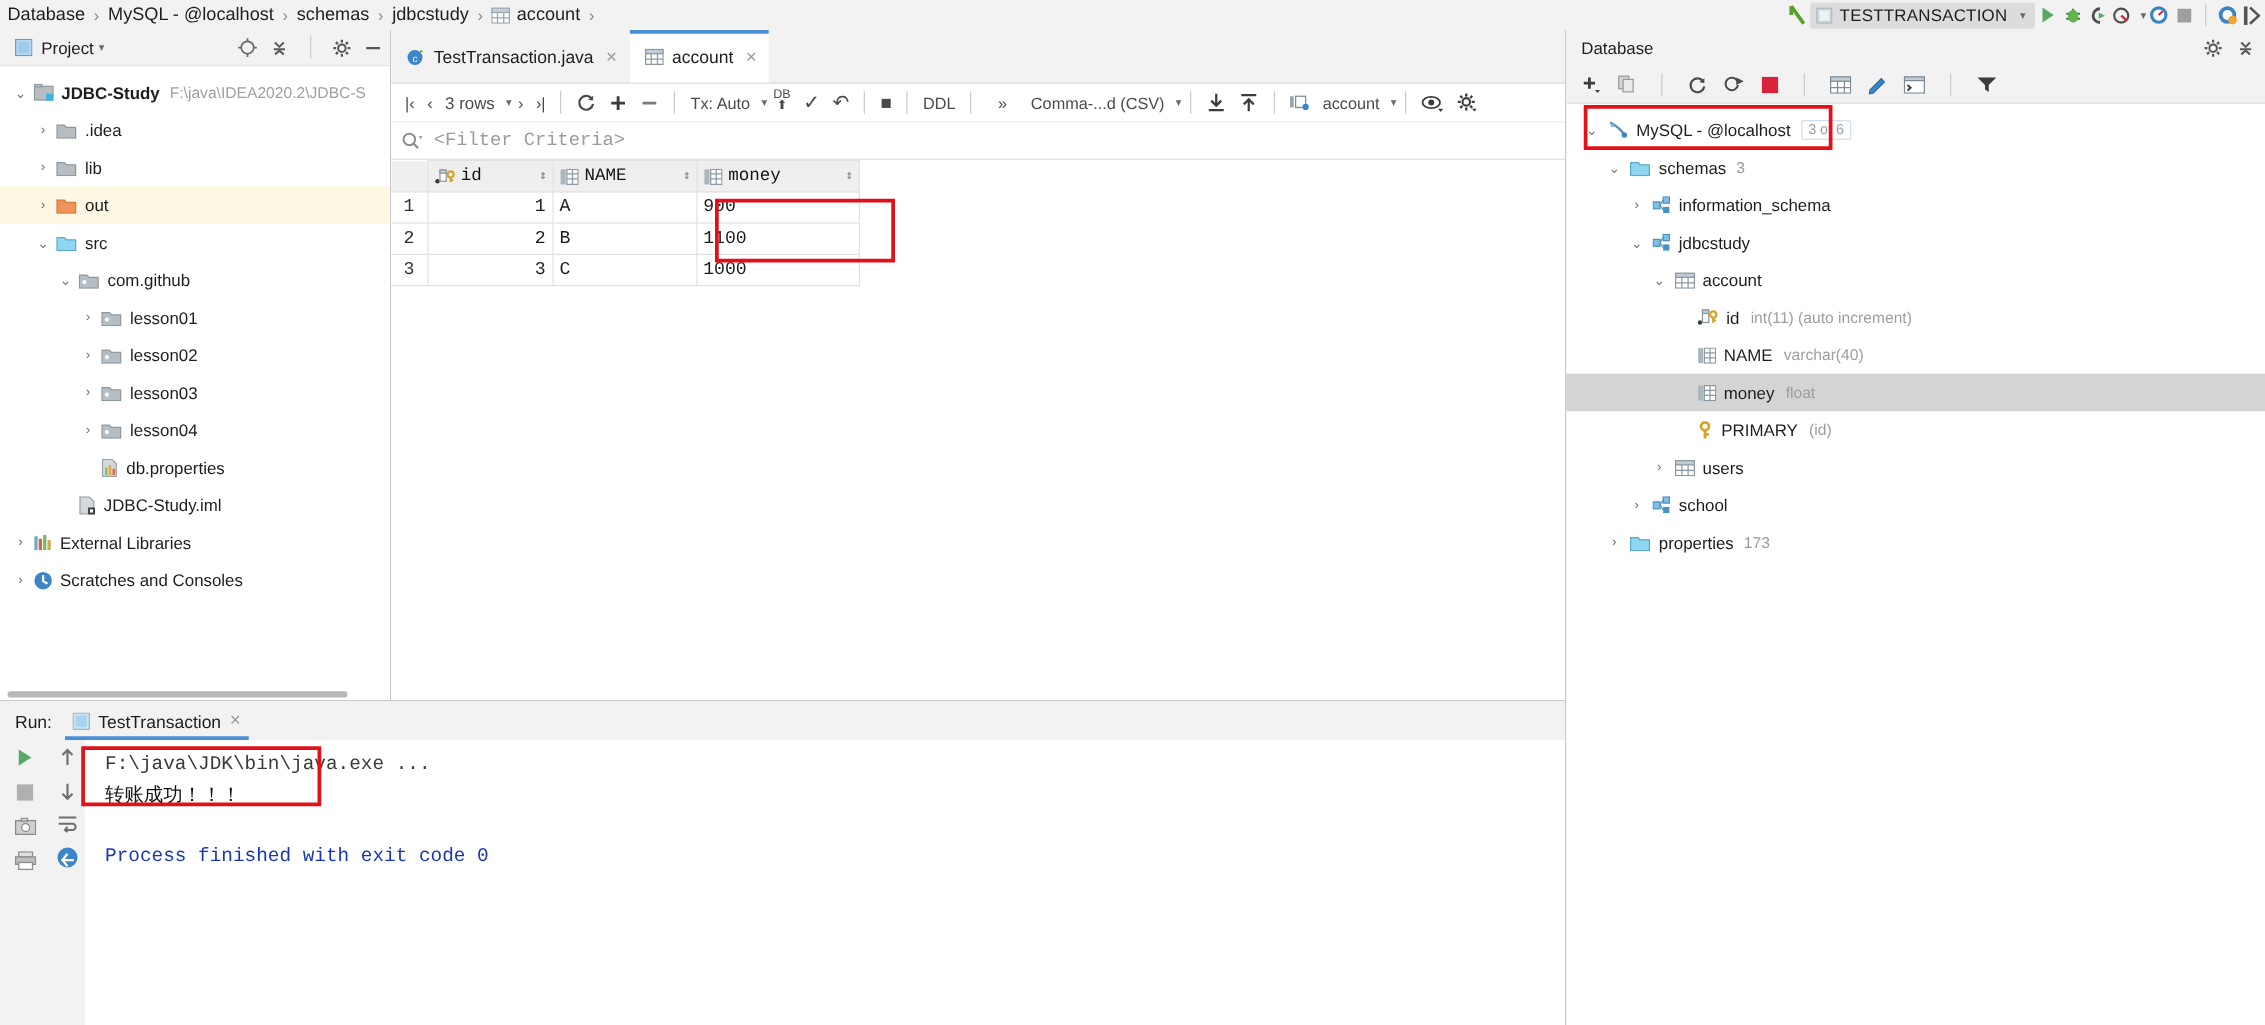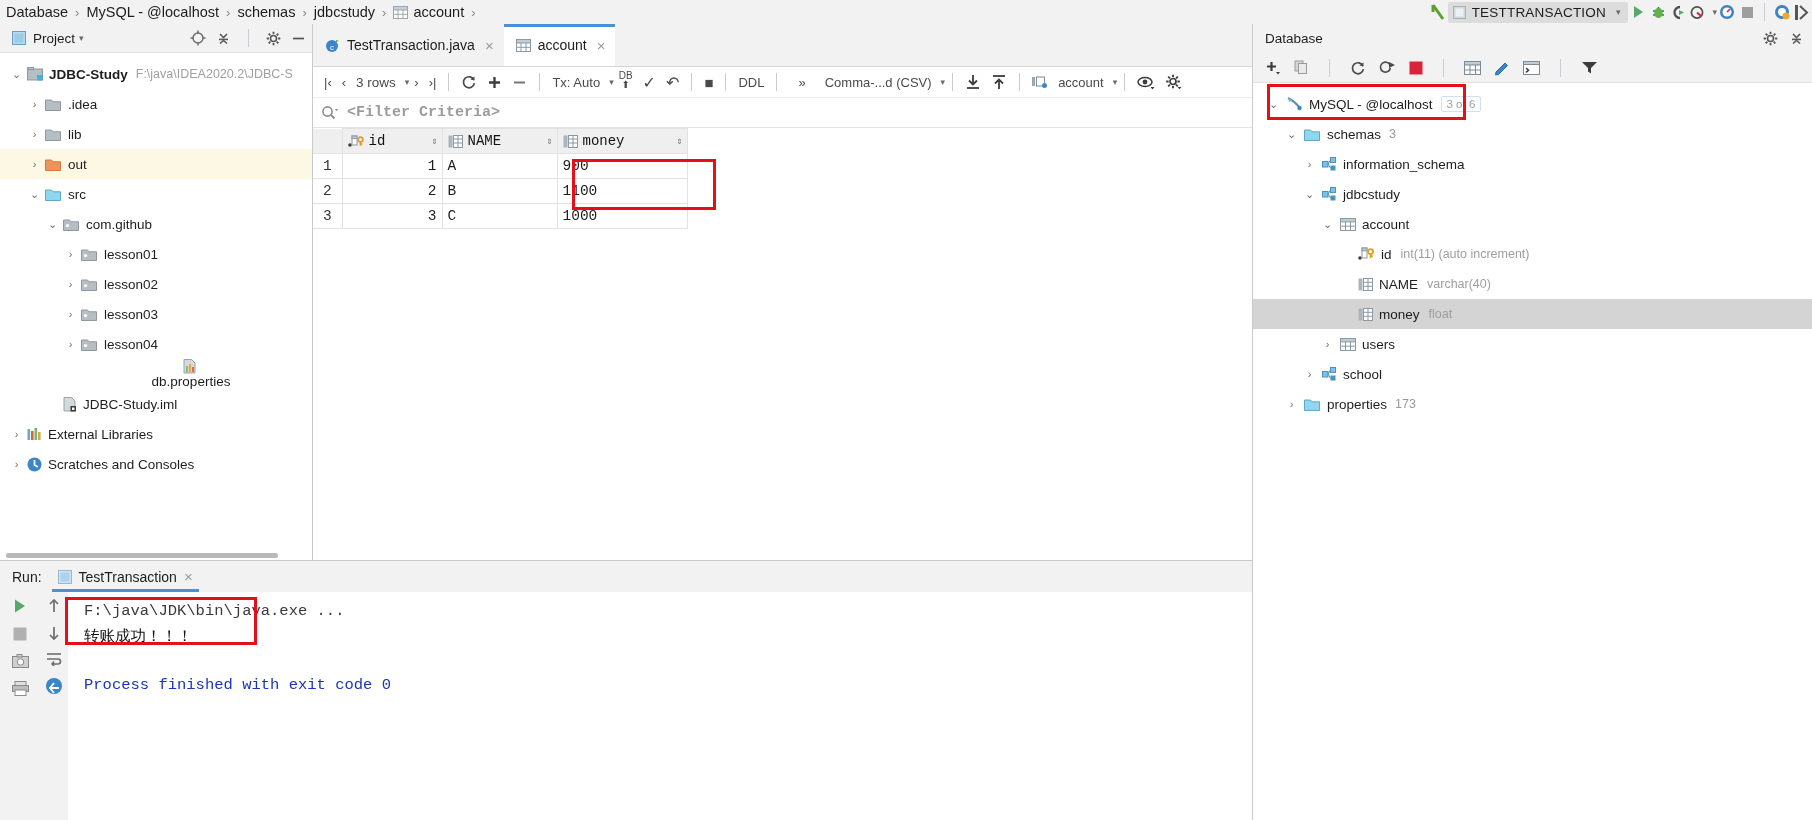--- a/index.html
+++ b/index.html
@@ -66,21 +66,21 @@
   .tab.active::before { content:""; position:absolute; left:0; right:0; top:0; height:3px; background:#4a90d9; }
   .tab .close { color: #9a9a9a; font-size: 15px; margin-left: 3px; }
 
   
   #dbtoolbar { height: 31px; display: flex; align-items: center; padding: 0 6px; background: #fff; font-size: 13px; border-bottom: 1px solid #ededed;}
   #dbtoolbar .tb { padding: 0 5px; color: #4a4a4a; display:flex; align-items:center; height:22px;}
   #dbtoolbar .rows { font-size: 13.5px; }
   .caret { font-size: 9px; color: #6a6a6a; margin-left: 4px; }
 
   
-  #filterrow { height: 30px; display: flex; align-items: center; padding-left: 8px; border-bottom: 1px solid #e3e3e3; font-weight: bold; }
+  #filterrow { height: 30px; display: flex; align-items: center; padding-left: 8px; border-bottom: 1px solid #e3e3e3; }
   #filterrow .ph { margin-left: 8px; color: #9b9b9b; font-family: "Liberation Mono", monospace; font-size: 15px; }
 
   
   #grid { font-family: "Liberation Mono", monospace; font-size: 14.5px; }
   #grid table { border-collapse: collapse; }
   #grid th, #grid td { border: 1px solid #e2e2e2; height: 25px; padding: 0 5px; font-weight: normal; }
   #grid thead th { background: #efefef; color: #111; font-size: 14px; }
   #grid .rownum { background:#fff; color:#333; text-align:center; width:29px; border-left:none; border-top:none; }
   #grid thead .rownum { background:#efefef; border-left:none; border-top:none;}
   #grid .c-id { width: 100px; text-align: right; }
@@ -345,21 +345,21 @@
         <span class="tlabel">lesson03</span>
       </div>
       <div class="tnode" style="padding-left: 64px;">
         <span class="tw">›</span>
         <span class="icon" style="margin-left:4px"><svg width="17" height="14" viewBox="0 0 17 14">
             <path d="M0.5 3 h6 l1.5 1.8 h7.5 v8.7 h-15 z" fill="#b6bec4" stroke="#8e999f"></path>
             <circle cx="4.5" cy="8.6" r="1.7" fill="#fff"></circle>
           </svg></span>
         <span class="tlabel">lesson04</span>
       </div>
-      <div class="tnode" style="padding-left: 64px; flex-direction: column;">
+      <div class="tnode" style="padding-left: 64px;">
         <span class="tw"></span>
         <span class="icon" style="margin-left:4px"><svg width="14" height="15" viewBox="0 0 14 15">
             <path d="M1 0.5 h7.5 l3.5 3.5 v10 h-11 z" fill="#d4d9dd" stroke="#9aa3a9"></path>
             <rect x="3" y="7" width="2" height="6" fill="#7fc36f"></rect>
             <rect x="6" y="5" width="2" height="8" fill="#f0a732"></rect>
             <rect x="9" y="8" width="2" height="5" fill="#e06a4c"></rect>
           </svg></span>
         <span class="tlabel">db.properties</span>
       </div>
       <div class="tnode" style="padding-left: 46px;">
@@ -757,20 +757,29 @@
         <span class="icon" style="margin-left:6px"><svg width="15" height="13" viewBox="0 0 15 13">
             <rect x="0.5" y="0.5" width="4" height="12" fill="#aab6bd"></rect>
             <rect x="5.5" y="0.5" width="9" height="12" fill="#fff" stroke="#8b99a3"></rect>
             <line x1="5.5" y1="4.3" x2="14.5" y2="4.3" stroke="#8b99a3"></line>
             <line x1="5.5" y1="8.3" x2="14.5" y2="8.3" stroke="#8b99a3"></line>
             <line x1="10" y1="0.5" x2="10" y2="12.5" stroke="#8b99a3"></line>
           </svg></span>
         <span class="tlabel">money</span>
         <span class="dtype">float</span>
       </div>
+      <div class="dnode" style="padding-left: 86px;">
+        <span class="tw"></span>
+        <span class="icon" style="margin-left:6px"><svg width="13" height="15" viewBox="0 0 13 15">
+            <circle cx="6" cy="4" r="3.2" stroke="#d9a227" stroke-width="2.2" fill="none"></circle>
+            <path d="M6 7.2 v6.5 M6 10.5 h3" stroke="#d9a227" stroke-width="2.2"></path>
+          </svg></span>
+        <span class="tlabel">PRIMARY</span>
+        <span class="dtype">(id)</span>
+      </div>
       <div class="dnode" style="padding-left: 68px;">
         <span class="tw">›</span>
         <span class="icon" style="margin-left:6px"><svg width="16" height="13" viewBox="0 0 16 13">
             <rect x="0.5" y="0.5" width="15" height="12" fill="#fff" stroke="#8b99a3"></rect>
             <rect x="0.5" y="0.5" width="15" height="3.4" fill="#c2ccd4" stroke="#8b99a3"></rect>
             <line x1="5.5" y1="3.9" x2="5.5" y2="12.5" stroke="#8b99a3"></line>
             <line x1="10.5" y1="3.9" x2="10.5" y2="12.5" stroke="#8b99a3"></line>
             <line x1="0.5" y1="8.2" x2="15.5" y2="8.2" stroke="#8b99a3"></line>
           </svg></span>
         <span class="tlabel">users</span>

